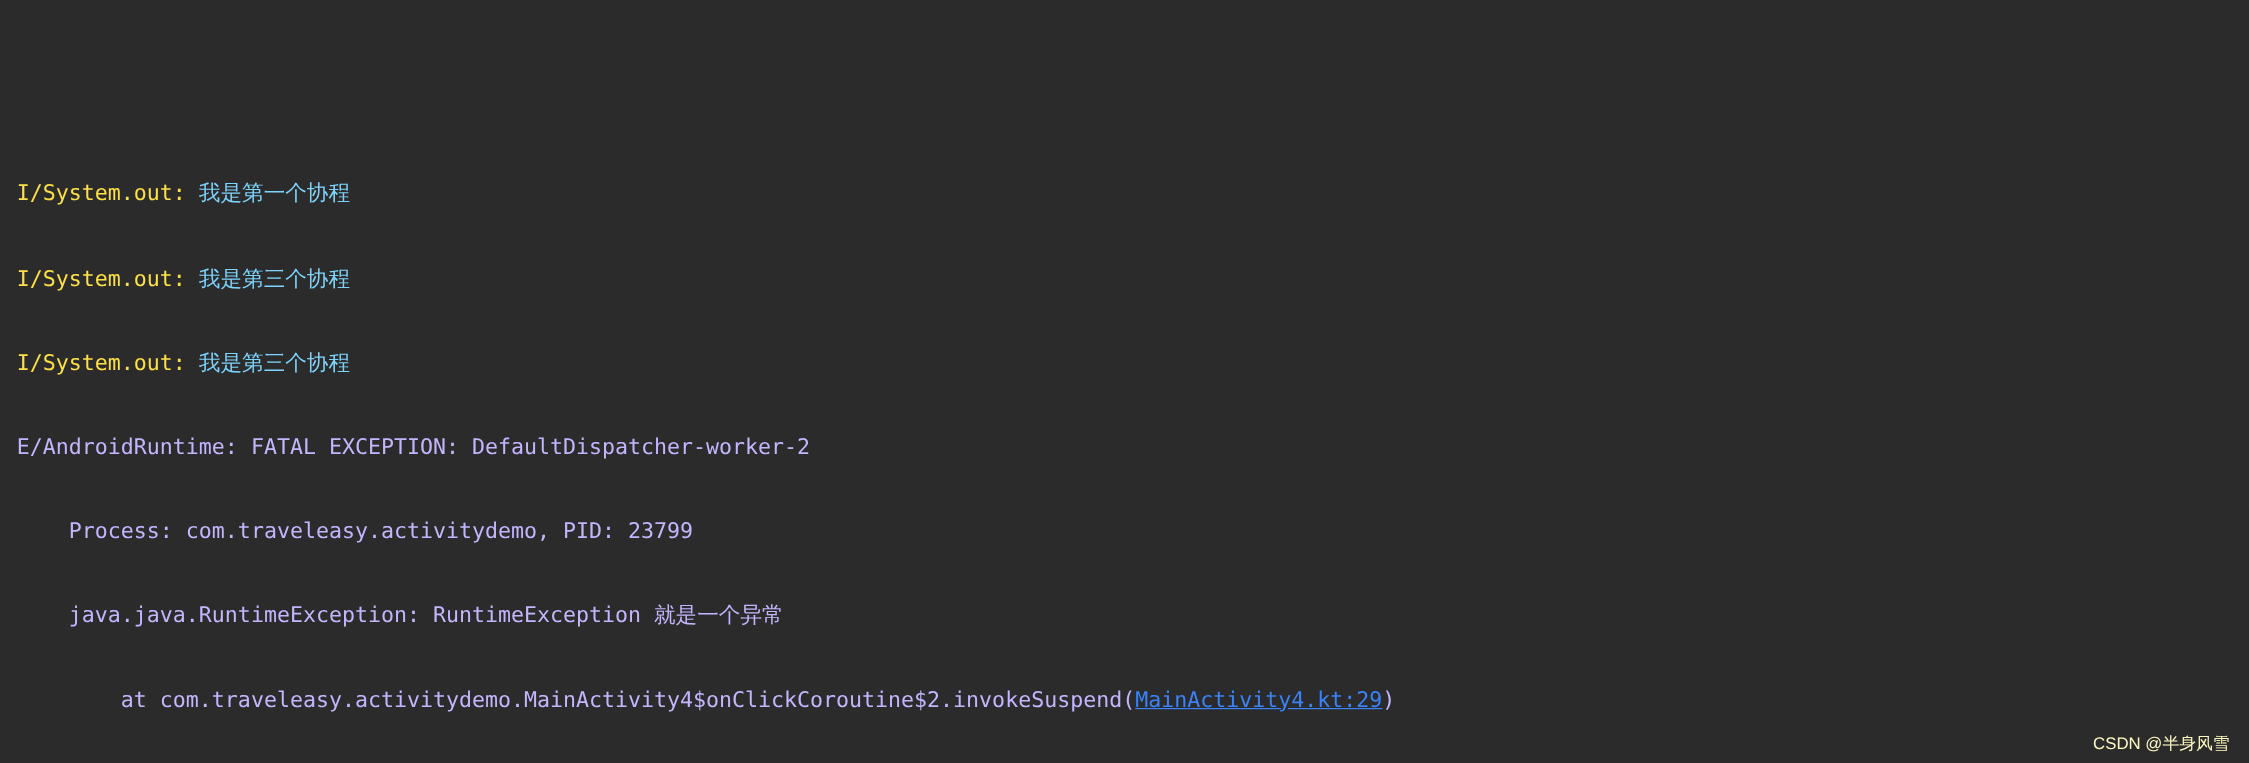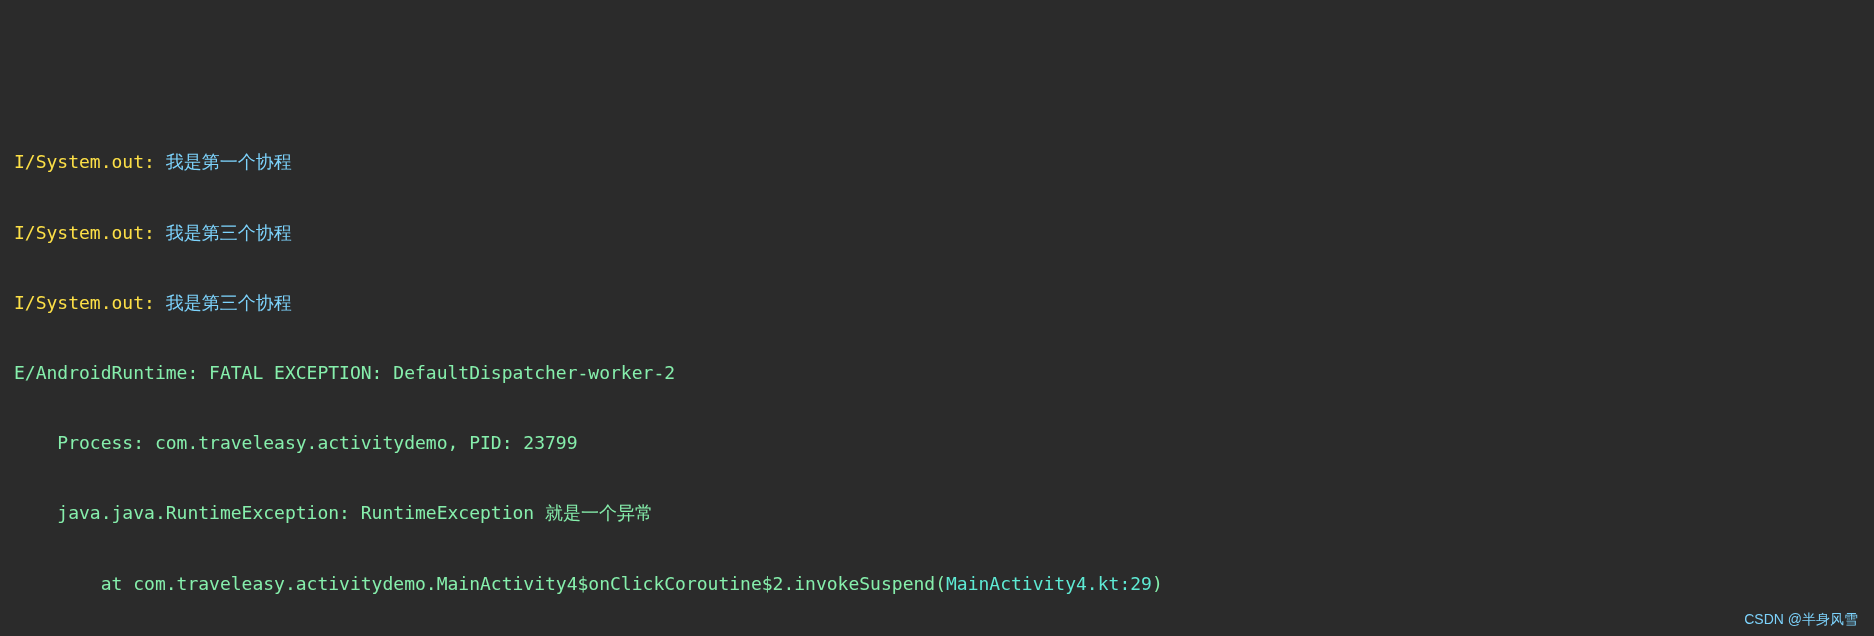--- a/index.html
+++ b/index.html
@@ -23,31 +23,32 @@
     .log-line {
       display: block;
     }
     .info-tag {
       color: #fde047;
     }
     .info-msg {
       color: #7dd3fc;
     }
     .error {
-      color: #86efac;
+      color: #c4b5fd;
     }
     .link-blue {
-      color: #5eead4;
+      color: #3b82f6;
+      text-decoration: underline;
       cursor: pointer;
     }
     .watermark {
       position: absolute;
       bottom: 10px;
       right: 16px;
-      color: #7dd3fc;
+      color: #fef9c3;
       font-size: 14px;
       font-family: sans-serif;
       line-height: 1;
     }
   </style>
 </head>
 <body>
 
 
 

